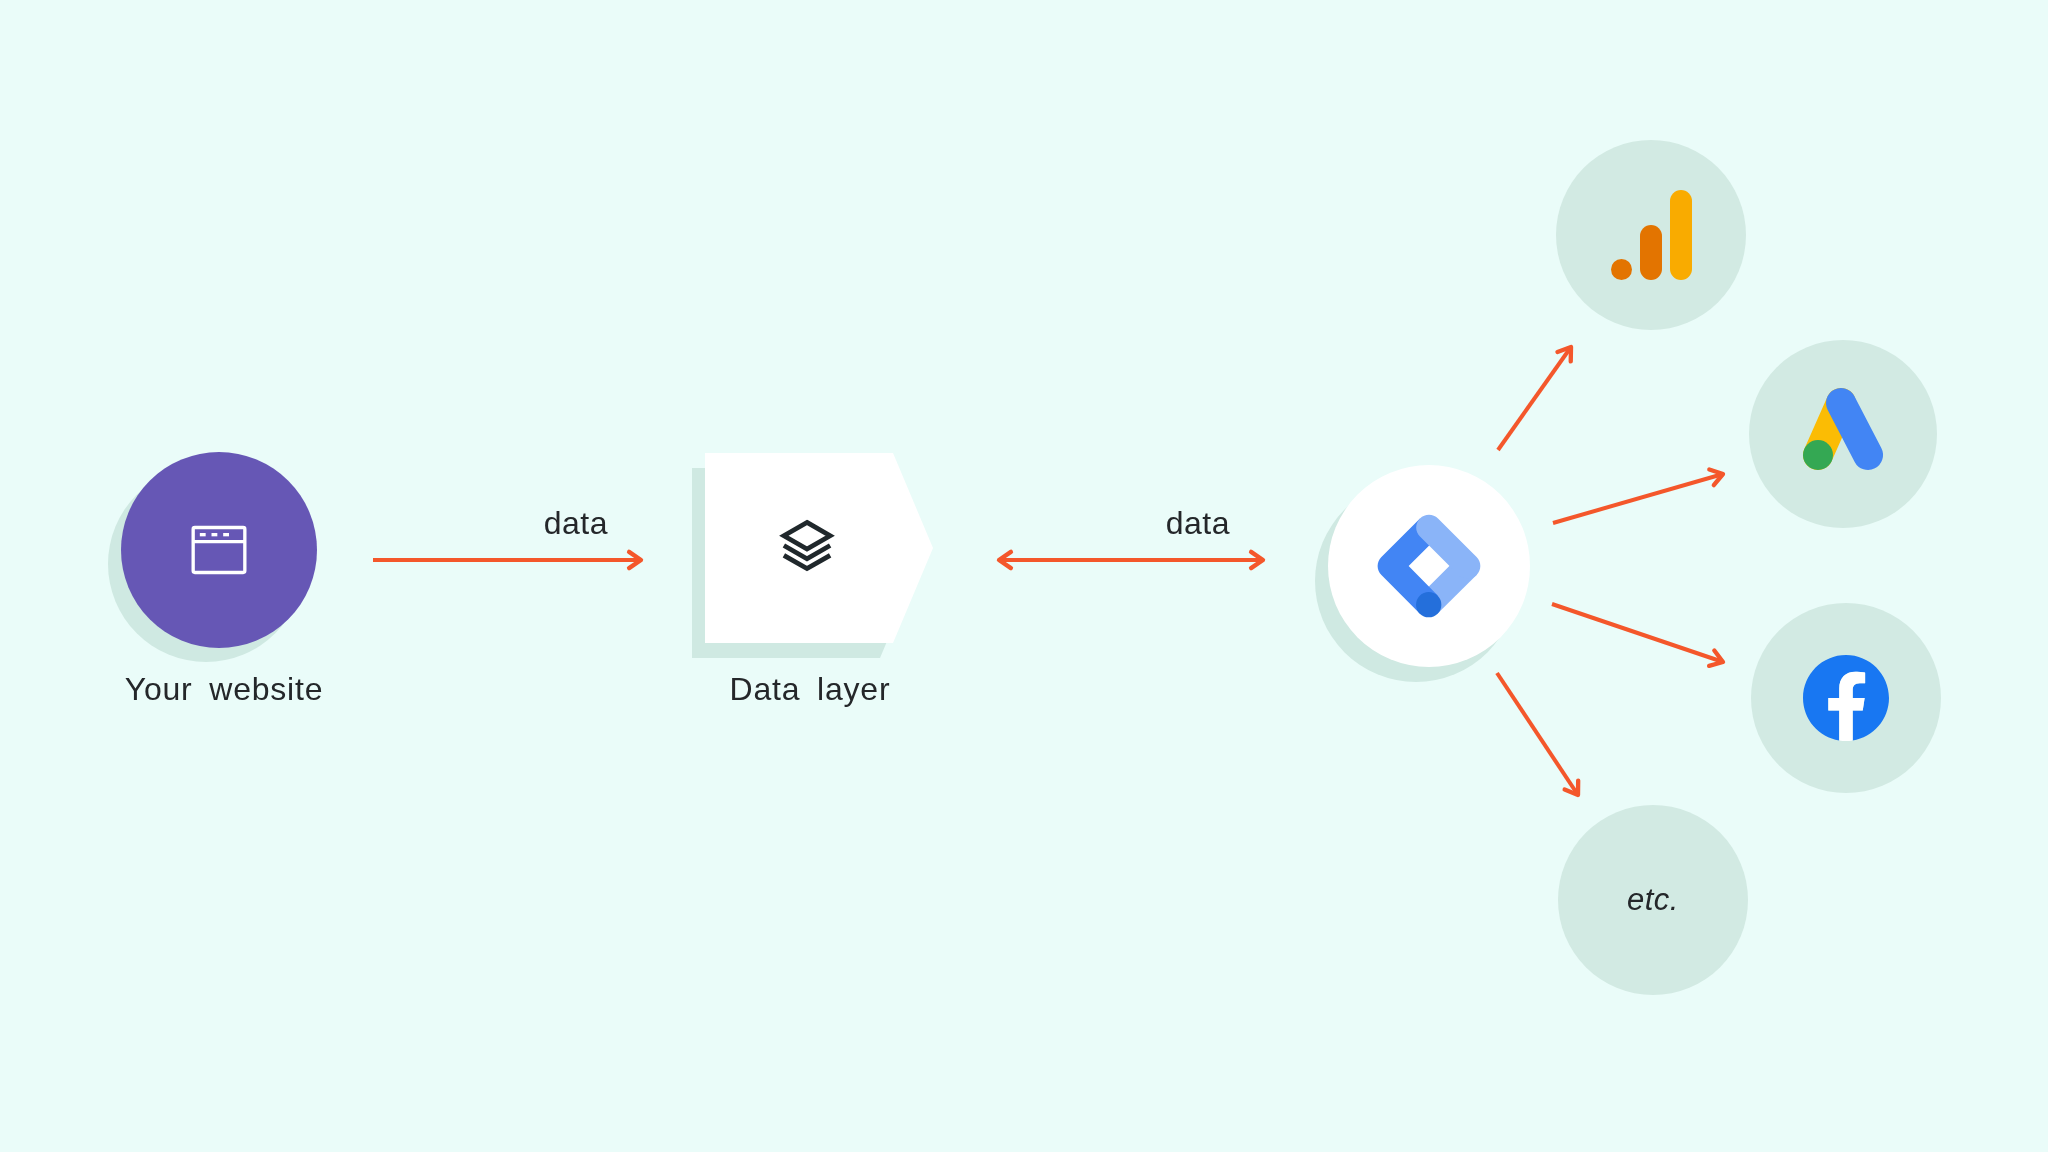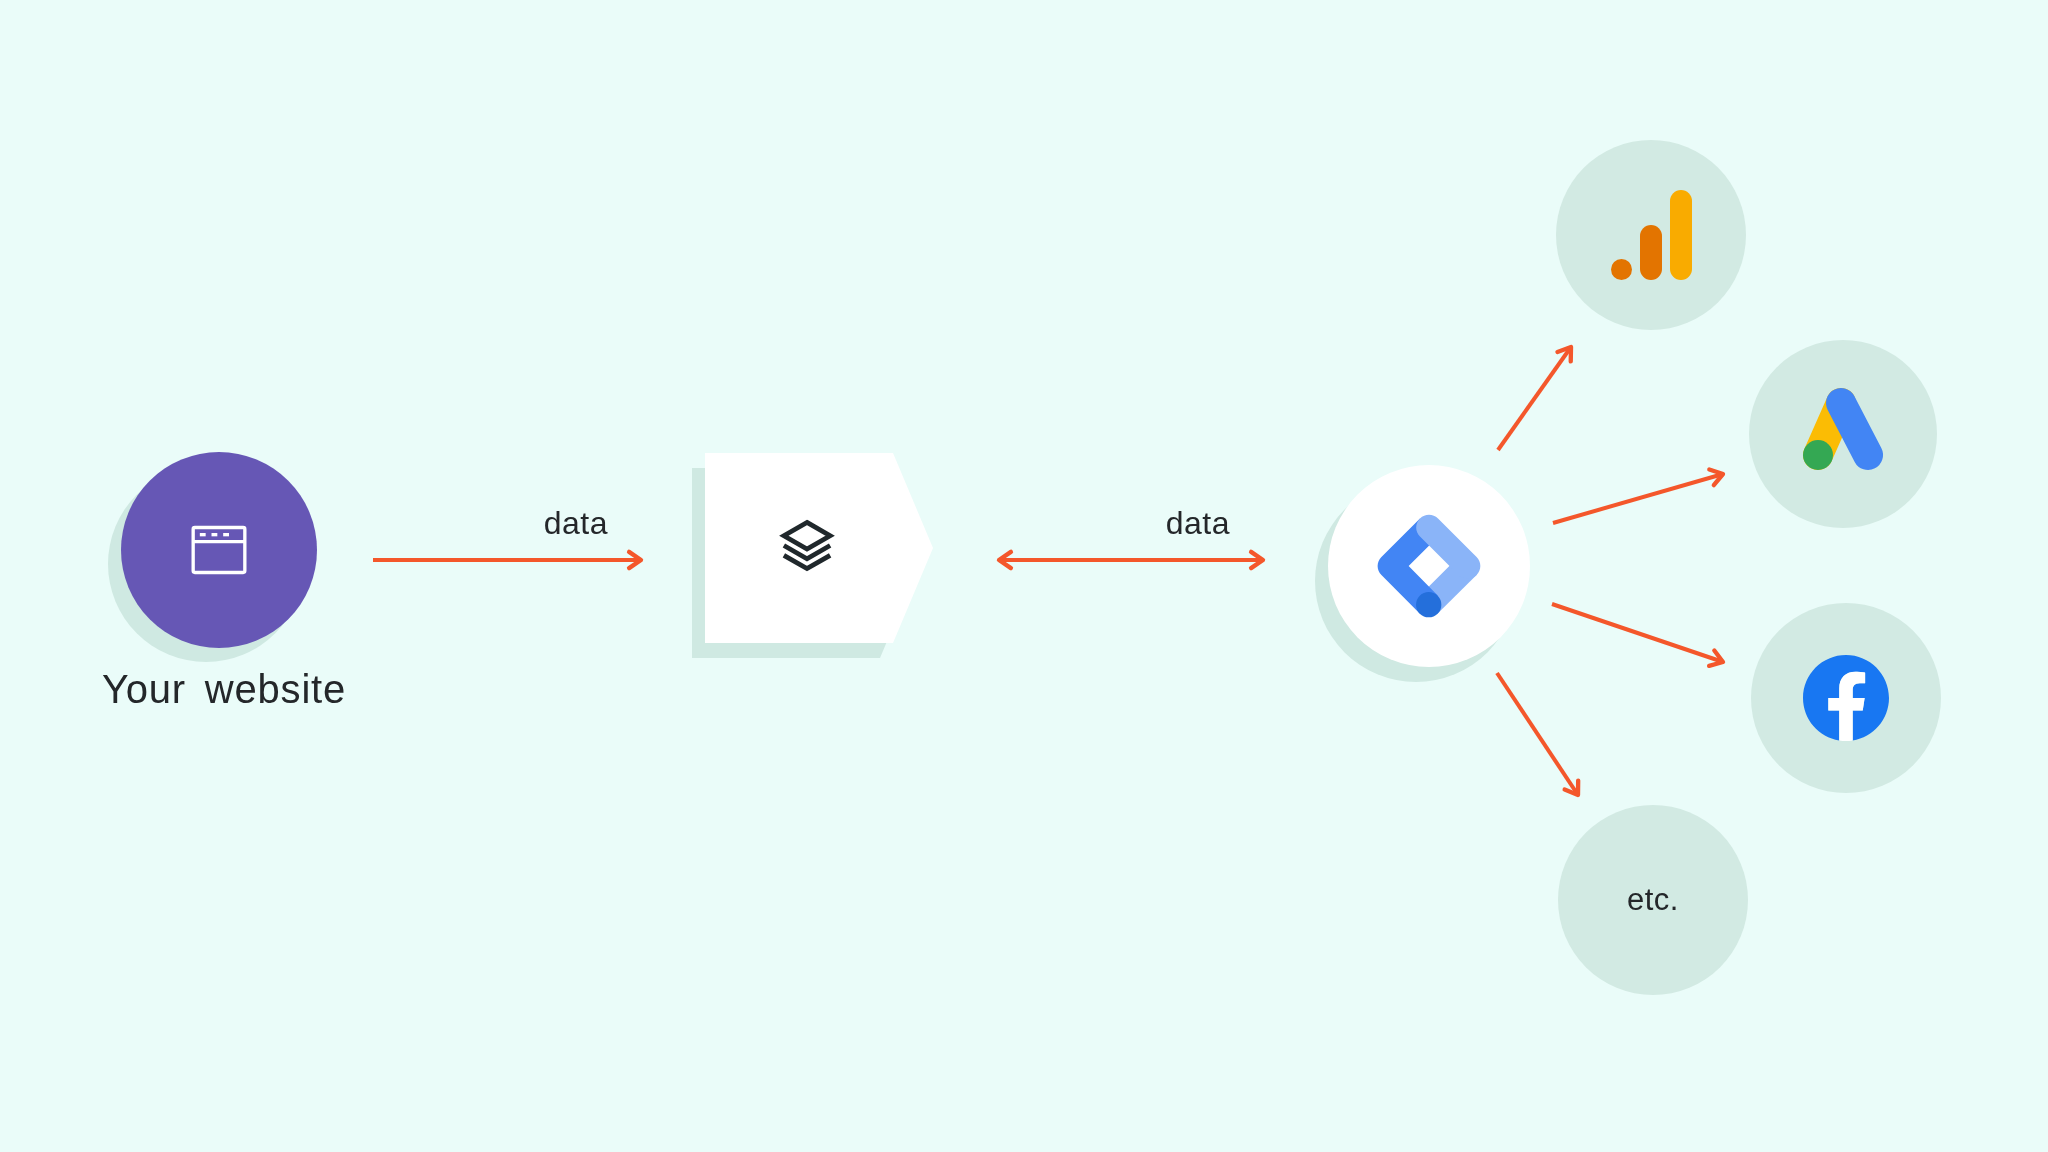--- a/index.html
+++ b/index.html
@@ -22,21 +22,21 @@
   .node-circle { background: var(--node-circle, #d2eae3); }
   .white { background: #ffffff; }
   .purple { background: var(--website-purple, #6657b5); }
   .icon-center {
     display: flex;
     align-items: center;
     justify-content: center;
   }
   .label {
     color: var(--text, #24272a);
-    font-size: 40px;
+    font-size: 32px;
     line-height: 38px;
     text-align: center;
     letter-spacing: 0.8px;
     word-spacing: 7px;
     white-space: nowrap;
   }
   .edge-label {
     color: var(--text, #24272a);
     font-size: 32px;
     line-height: 36px;
@@ -91,20 +91,21 @@
     <path d="M0 15 L188 15 L228 110 L188 205 L0 205 Z" fill="#cfe9e2"></path>
     <path d="M13 0 L201 0 L241 95 L201 190 L13 190 Z" fill="#ffffff"></path>
   </svg>
   <svg class="abs" style="left:769px; top:511px;" width="76" height="76" viewBox="0 0 24 24">
     <g fill="none" stroke="#20282c" stroke-width="1.5" stroke-linejoin="miter">
       <path d="M12 3.6 L19.3 7.8 L12 12 L4.7 7.8 Z"></path>
       <path d="M19.3 10.9 L12 15.1 L4.7 10.9"></path>
       <path d="M19.3 14 L12 18.2 L4.7 14"></path>
     </g>
   </svg>
+  <div class="abs label" style="left:660px; top:670px; width:300px;">Data layer</div>
 
   <div class="abs circle shadow-shape" style="left:1315px; top:480px; width:202px; height:202px;"></div>
   <div class="abs circle white icon-center" style="left:1328px; top:465px; width:202px; height:202px;">
     <svg width="112" height="112" viewBox="0 0 192 192">
       <path fill="#8ab4f8" d="M111.31 176.79 80.76 146.24 146.37 80.63 177.92 111.18 Z"></path>
       <path fill="#4285f4" d="M111.44 45.94 80.56 14.44 14.44 80.56c-8.58 8.58-8.58 22.31 0 30.89l65.61 66.1 30.9-30.9-49.85-50.74 50.34-49.97z"></path>
       <path fill="#8ab4f8" d="M177.56 80.56 111.44 14.44c-8.59-8.59-22.3-8.59-30.89 0s-8.59 22.3 0 30.89l66.12 66.12c8.58 8.58 22.3 8.58 30.89 0 8.58-8.59 8.58-22.3 0-30.89z"></path>
       <circle fill="#246fdb" cx="95.5" cy="162.3" r="21.7"></circle>
     </svg>
   </div>
@@ -125,17 +126,17 @@
     </svg>
   </div>
 
   <div class="abs circle node-circle icon-center" style="left:1751px; top:603px; width:190px; height:190px;">
     <svg width="86" height="86" viewBox="0 0 36 36">
       <path fill="#1877f2" d="M36 18c0-9.94-8.06-18-18-18S0 8.06 0 18c0 8.98 6.58 16.43 15.19 17.78V23.2h-4.57V18h4.57v-3.97c0-4.51 2.69-7 6.8-7 1.97 0 4.03.35 4.03.35v4.43h-2.27c-2.24 0-2.94 1.39-2.94 2.81V18h5l-.8 5.2h-4.2v12.58C29.42 34.43 36 26.98 36 18z"></path>
       <path fill="#ffffff" d="M25 23.2l.8-5.2h-5v-3.38c0-1.42.7-2.81 2.94-2.81H26V7.38s-2.06-.35-4.03-.35c-4.11 0-6.8 2.49-6.8 7V18h-4.57v5.2h4.57v12.58a18.1 18.1 0 0 0 5.62 0V23.2H25z"></path>
     </svg>
   </div>
 
-  <div class="abs circle node-circle icon-center" style="left:1558px; top:805px; width:190px; height:190px;">
+  <div class="abs circle node-circle icon-center" style="left:1558px; top:805px; width:190px; height:190px;font-style:italic;">
     <div class="etc-label">etc.</div>
   </div>
 
 </div>
 
 </body></html>

